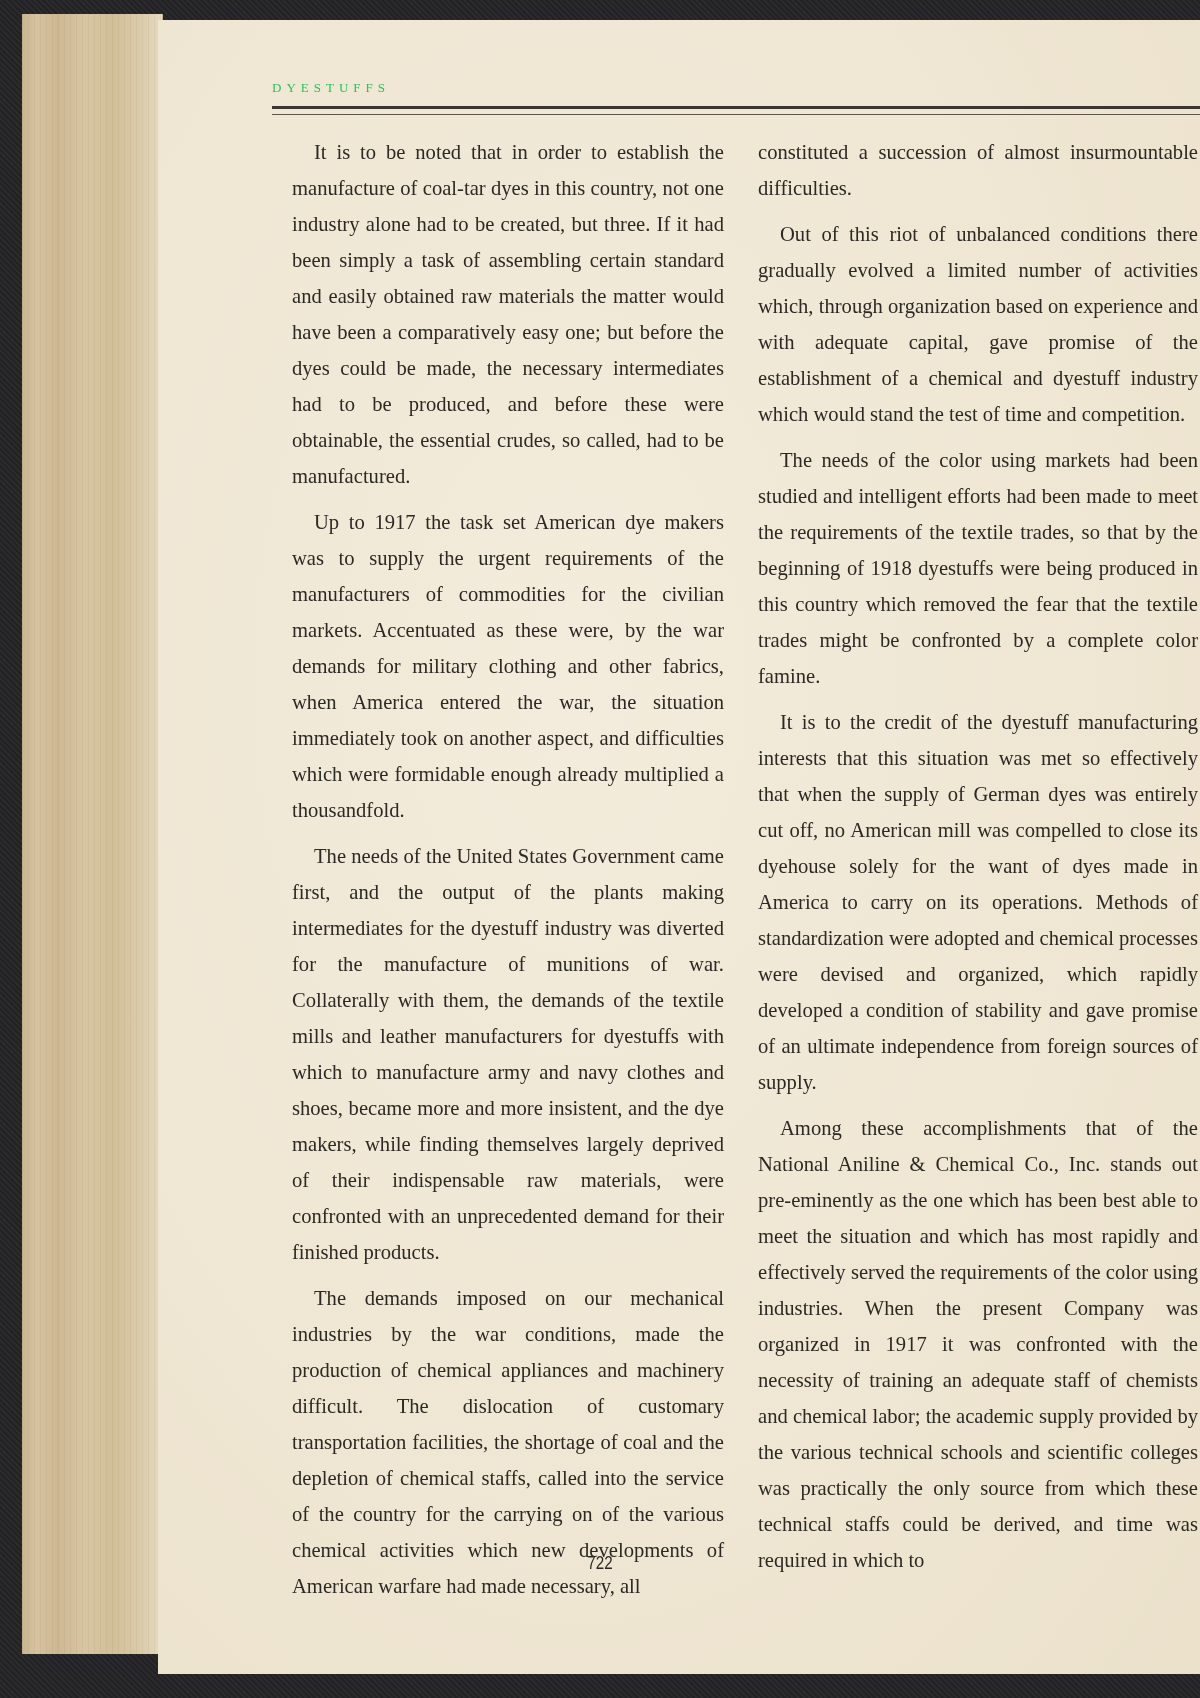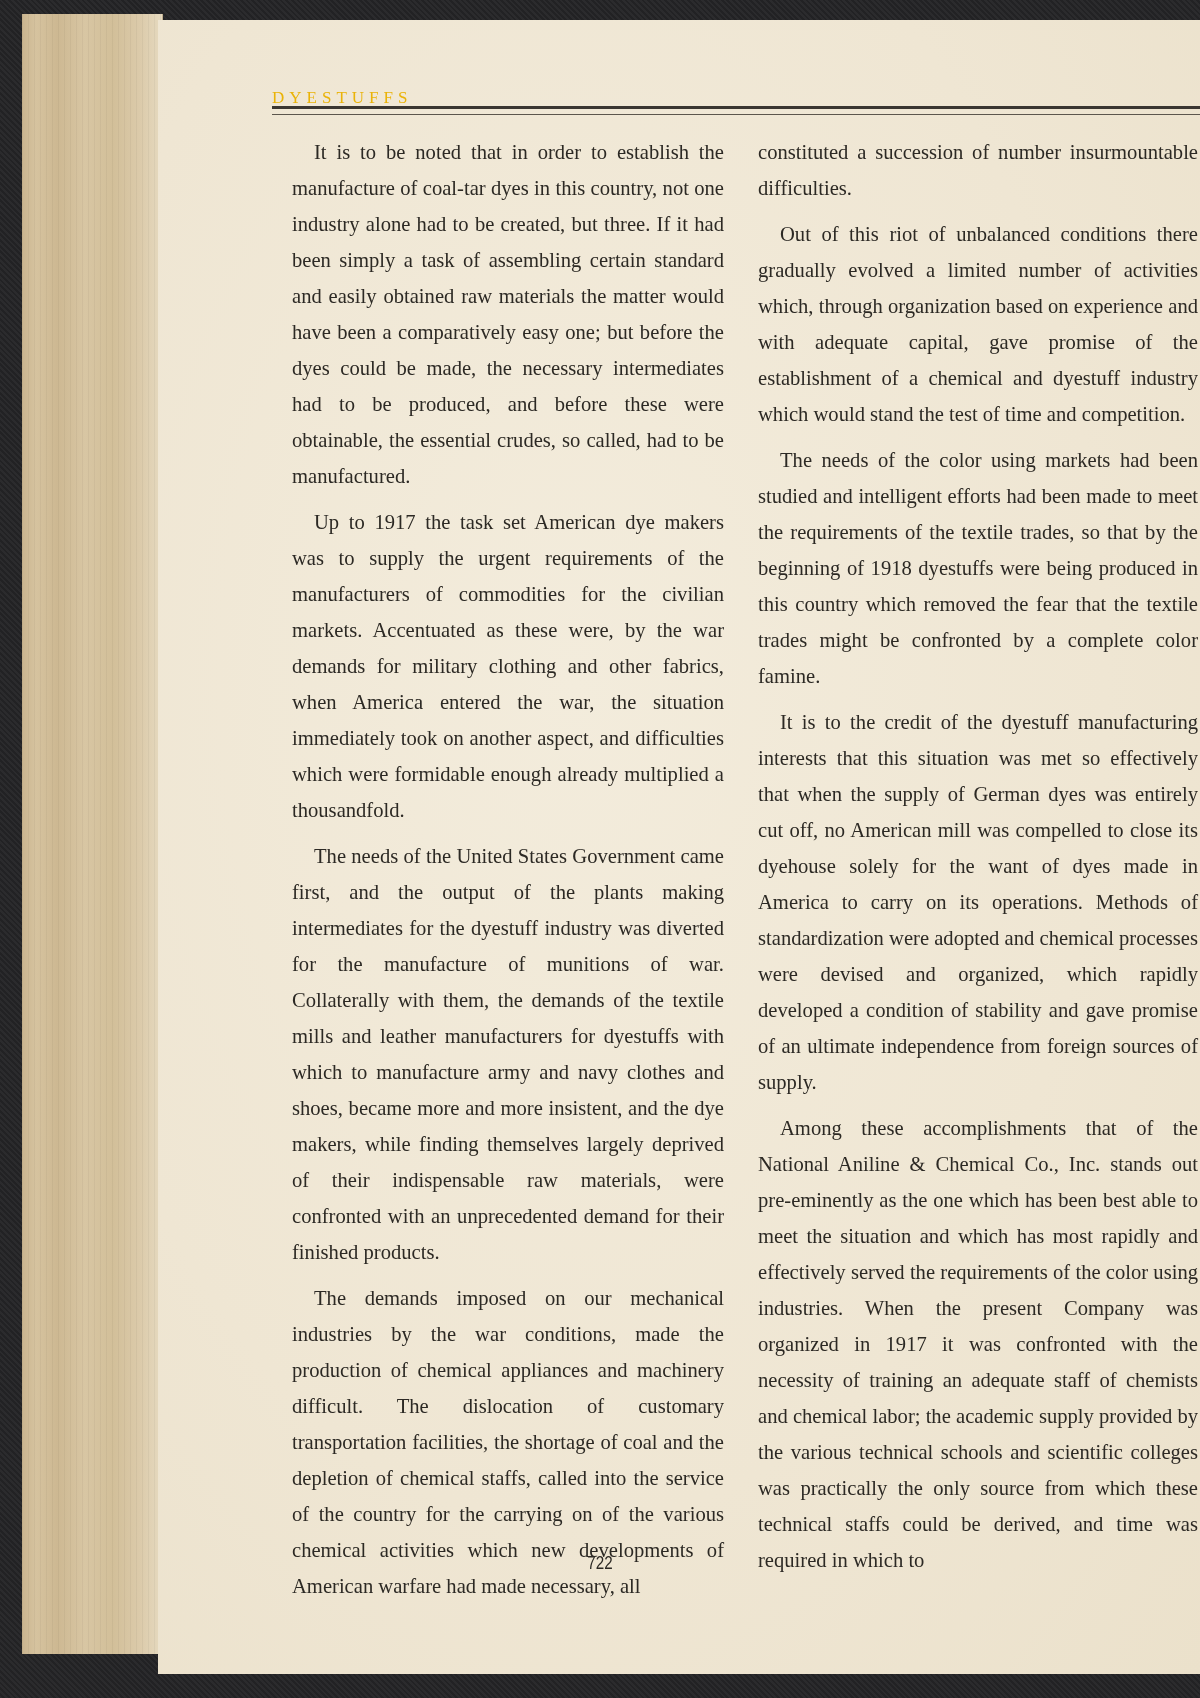--- a/index.html
+++ b/index.html
@@ -21,21 +21,21 @@
   .page-edges::before {
     content: ""; position: absolute; left: 0; top: 0; bottom: 0; width: 100%;
     background: repeating-linear-gradient(90deg, rgba(0,0,0,0.04) 0 1px, transparent 1px 6px);
   }
   .page {
     position: absolute; left: 158px; top: 20px; width: 1042px; height: 1654px;
     background: radial-gradient(ellipse at 40% 40%, #f3ecdc 0%, #efe6d3 60%, #ebe1cb 100%);
   }
   .running-head {
     position: absolute; left: 272px; top: 80px;
-    font-size: 17px; letter-spacing: 5px; color: #eab308; margin-top: 8px;
+    font-size: 13px; letter-spacing: 5px; color: #22c55e;
   }
   .rule-thick {
     position: absolute; left: 292px; top: 106px; width: 908px; height: 3px;
     background: #3a3631;
   }
   .rule-thick.full { left: 272px; width: 928px; }
   .rule-thin {
     position: absolute; left: 272px; top: 114px; width: 928px; height: 1px;
     background: #5c564d;
   }
@@ -67,20 +67,20 @@
 <div class="rule-thin"></div>
 
 <div class="column col-left">
   <p>It is to be noted that in order to establish the manufacture of coal-tar dyes in this country, not one industry alone had to be created, but three.  If it had been simply a task of assembling certain standard and easily obtained raw materials the matter would have been a comparatively easy one; but before the dyes could be made, the necessary intermediates had to be produced, and before these were obtainable, the essential crudes, so called, had to be manufactured.</p>
   <p>Up to 1917 the task set American dye makers was to supply the urgent requirements of the manufacturers of commodities for the civilian markets.  Accentuated as these were, by the war demands for military clothing and other fabrics, when America entered the war, the situation immediately took on another aspect, and difficulties which were formidable enough already multiplied a thousandfold.</p>
   <p>The needs of the United States Government came first, and the output of the plants making intermediates for the dyestuff industry was diverted for the manufacture of munitions of war.  Collaterally with them, the demands of the textile mills and leather manufacturers for dyestuffs with which to manufacture army and navy clothes and shoes, became more and more insistent, and the dye makers, while finding themselves largely deprived of their indispensable raw materials, were confronted with an unprecedented demand for their finished products.</p>
   <p>The demands imposed on our mechanical industries by the war conditions, made the production of chemical appliances and machinery difficult.  The dislocation of customary transportation facilities, the shortage of coal and the depletion of chemical staffs, called into the service of the country for the carrying on of the various chemical activities which new developments of American warfare had made necessary, all</p>
 </div>
 
 <div class="column col-right">
-  <p class="noindent">constituted a succession of number insurmountable difficulties.</p>
+  <p class="noindent">constituted a succession of almost insurmountable difficulties.</p>
   <p>Out of this riot of unbalanced conditions there gradually evolved a limited number of activities which, through organization based on experience and with adequate capital, gave promise of the establishment of a chemical and dyestuff industry which would stand the test of time and competition.</p>
   <p>The needs of the color using markets had been studied and intelligent efforts had been made to meet the requirements of the textile trades, so that by the beginning of 1918 dyestuffs were being produced in this country which removed the fear that the textile trades might be confronted by a complete color famine.</p>
   <p>It is to the credit of the dyestuff manufacturing interests that this situation was met so effectively that when the supply of German dyes was entirely cut off, no American mill was compelled to close its dyehouse solely for the want of dyes made in America to carry on its operations.  Methods of standardization were adopted and chemical processes were devised and organized, which rapidly developed a condition of stability and gave promise of an ultimate independence from foreign sources of supply.</p>
   <p>Among these accomplishments that of the National Aniline &amp; Chemical Co., Inc. stands out pre-eminently as the one which has been best able to meet the situation and which has most rapidly and effectively served the requirements of the color using industries.  When the present Company was organized in 1917 it was confronted with the necessity of training an adequate staff of chemists and chemical labor; the academic supply provided by the various technical schools and scientific colleges was practically the only source from which these technical staffs could be derived, and time was required in which to</p>
 </div>
 
 <div class="folio">722</div>
 
 </body></html>

